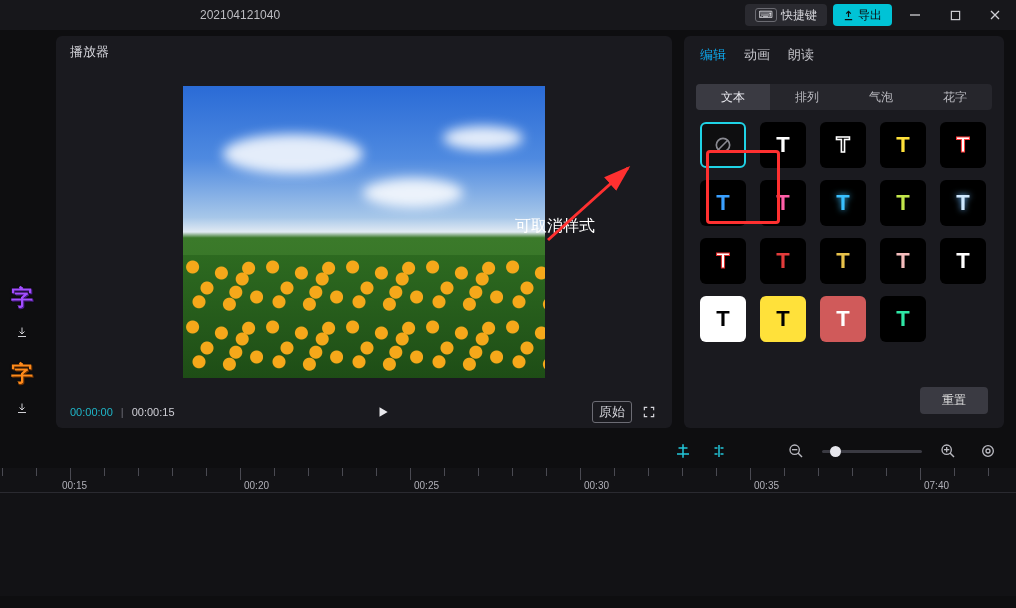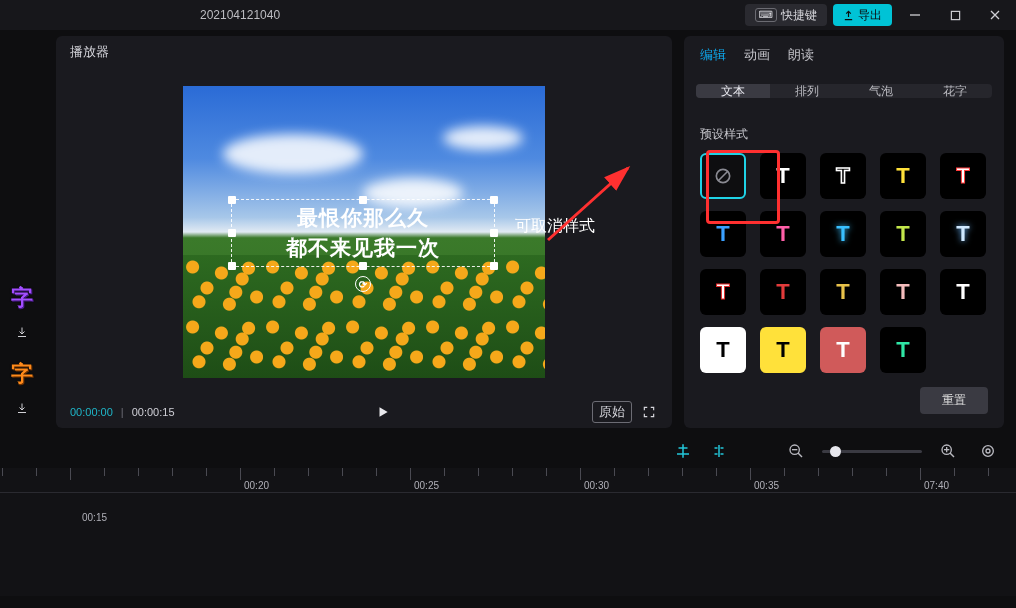--- a/index.html
+++ b/index.html
@@ -143,33 +143,20 @@
 
   <div class="player">
     <div class="player-header">播放器</div>
     <div class="player-body">
       <div class="canvas">
         <div class="sky"></div>
         <div class="cloud c1"></div>
           <div class="cloud c2"></div>
           <div class="cloud c3"></div>
         <div class="field"></div>
-        <div class="text-box">
-          <div class="line1">最恨你那么久</div>
-          <div class="line2">都不来见我一次</div>
-          <div class="handle h-tl"></div>
-          <div class="handle h-tm"></div>
-          <div class="handle h-tr"></div>
-          <div class="handle h-ml"></div>
-          <div class="handle h-mr"></div>
-          <div class="handle h-bl"></div>
-          <div class="handle h-bm"></div>
-          <div class="handle h-br"></div>
-          <div class="rotate">⟳</div>
-        </div>
       </div>
     </div>
     <div class="player-controls">
       <span class="tc tc-cur">00:00:00</span>
       <span class="tc" style="color:#6e6e76">|</span>
       <span class="tc" style="color:#cfcfd6">00:00:15</span>
       <div class="play-btn">
         <svg width="14" height="14" viewBox="0 0 24 24" fill="currentColor">
             <path d="M6 4l14 8-14 8z"></path>
           </svg>
@@ -188,21 +175,20 @@
         <span class="tab1 active">编辑</span>
         <span class="tab1">动画</span>
         <span class="tab1">朗读</span>
       </div>
     <div class="tabs2" id="tabs2">
         <div class="tab2 active">文本</div>
         <div class="tab2">排列</div>
         <div class="tab2">气泡</div>
         <div class="tab2">花字</div>
       </div>
-    <div class="section-label">预设样式</div>
     <div class="preset-grid" id="presets">
         <div class="preset none" style="background: rgb(14, 14, 16);">
           <svg viewBox="0 0 24 24" fill="none" stroke="#8a8a92" stroke-width="2">
             <circle cx="12" cy="12" r="8"></circle>
             <line x1="6" y1="18" x2="18" y2="6"></line>
           </svg>
         </div>
         <div class="preset" style="background: rgb(0, 0, 0); color: rgb(255, 255, 255);">T</div>
         <div class="preset" style="background: rgb(0, 0, 0); color: transparent; -webkit-text-stroke: 1.5px rgb(255, 255, 255);">T</div>
         <div class="preset" style="background: rgb(0, 0, 0); color: rgb(255, 225, 58);">T</div>
@@ -273,21 +259,21 @@
     <svg width="16" height="16" viewBox="0 0 24 24" fill="none" stroke="currentColor" stroke-width="2">
         <circle cx="12" cy="12" r="8"></circle>
         <circle cx="12" cy="12" r="3"></circle>
       </svg>
   </div>
 </div>
 
 <div class="timeline">
   <div class="ruler" id="ruler">
       <div class="tick major" style="left: 70px;"></div>
-      <div class="tick-label" style="left: 78px; margin-top: 32px;">00:15</div>
+      <div class="tick-label" style="left: 58px;">00:15</div>
       <div class="tick" style="left: 104px;"></div>
       <div class="tick" style="left: 138px;"></div>
       <div class="tick" style="left: 172px;"></div>
       <div class="tick" style="left: 206px;"></div>
       <div class="tick major" style="left: 240px;"></div>
       <div class="tick-label" style="left: 240px;">00:20</div>
       <div class="tick" style="left: 274px;"></div>
       <div class="tick" style="left: 308px;"></div>
       <div class="tick" style="left: 342px;"></div>
       <div class="tick" style="left: 376px;"></div>

